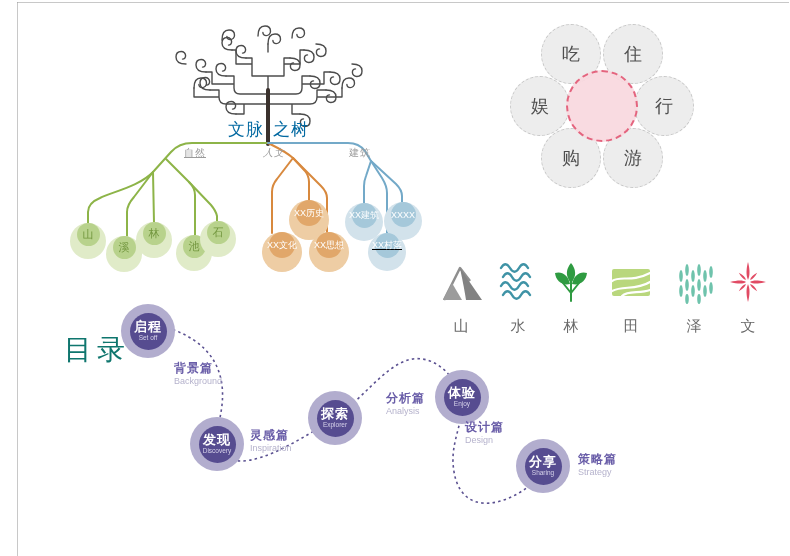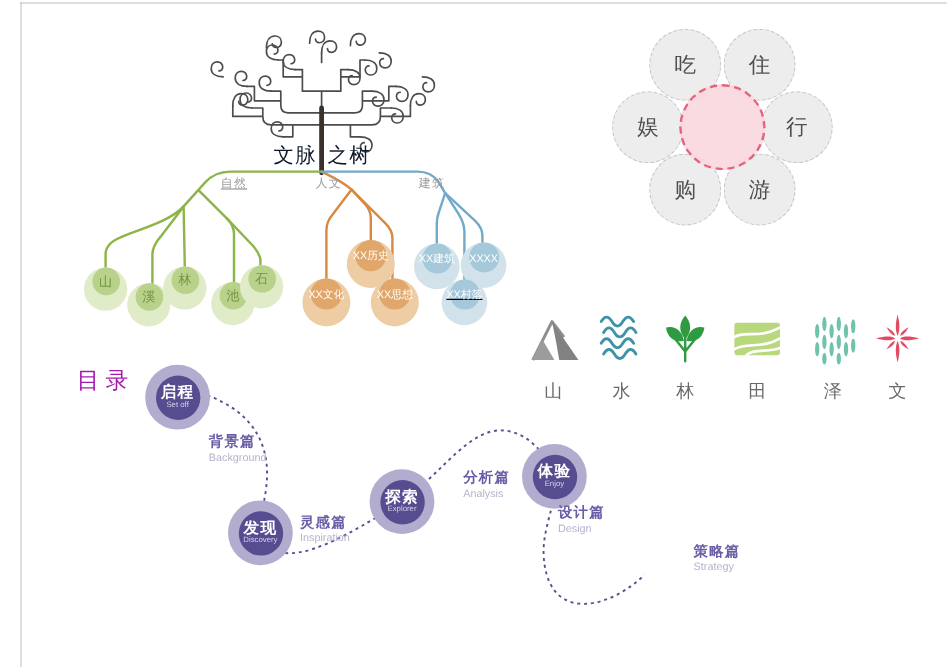--- a/index.html
+++ b/index.html
@@ -2,21 +2,21 @@
 <html><head>
 <meta charset="utf-8">
 <style>
   html,body{margin:0;padding:0;background:#fff;}
   .stage{position:relative;width:790px;height:556px;background:#fff;overflow:hidden;
          font-family:"Liberation Sans","DejaVu Sans",sans-serif;}
   .abs{position:absolute;}
   .edge{position:absolute;background:#9a9a9a;opacity:.55;}
 
   
-  .tree-title{position:absolute;top:118px;font-size:17px;color:#0f172a;letter-spacing:1px;}
+  .tree-title{position:absolute;top:118px;font-size:17px;color:#0369a1;letter-spacing:1px;}
   .branch-label{position:absolute;top:146px;font-size:10px;color:#9b9b9b;letter-spacing:1px;}
 
   
   .leaf{position:absolute;border-radius:50%;display:flex;align-items:flex-start;justify-content:center;}
   .leaf .core{border-radius:50%;display:flex;align-items:center;justify-content:center;white-space:nowrap;}
   .leaf.green{width:36px;height:36px;background:#e0ebc8;}
   .leaf.green .core{width:23px;height:23px;background:#b8d28c;color:#72963e;font-size:11px;}
   .leaf.orange{width:40px;height:40px;background:#eecda4;}
   .leaf.orange .core{width:26px;height:26px;background:#e1a76a;color:#fff;font-size:9px;}
   .leaf.blue{width:38px;height:38px;background:#d2e2eb;}
@@ -29,21 +29,21 @@
   .flower-center{position:absolute;width:72px;height:72px;border-radius:50%;
          background:rgba(249,216,222,.92);border:2px dashed #e4647e;box-sizing:border-box;}
   .flower-title{position:absolute;left:552px;top:194px;width:120px;text-align:center;
          font-size:19px;color:#585858;letter-spacing:3px;}
 
   
   .elem-icon{position:absolute;width:44px;height:44px;top:260px;}
   .elem-label{position:absolute;top:317px;width:44px;text-align:center;font-size:15px;color:#6a6a6a;}
 
   
-  .toc-title{position:absolute;left:64px;top:304px;font-size:19px;color:#a21caf;letter-spacing:5px;}
+  .toc-title{position:absolute;left:64px;top:331px;font-size:28px;color:#0f766e;letter-spacing:5px;}
   .step{position:absolute;width:54px;height:54px;border-radius:50%;background:#b2adce;
         display:flex;align-items:center;justify-content:center;}
   .step .core{width:37px;height:37px;border-radius:50%;background:#564c90;display:flex;
         flex-direction:column;align-items:center;justify-content:center;line-height:1;}
   .step .zh{font-size:13px;font-weight:bold;color:#ffffff;letter-spacing:1px;}
   .step .en{font-size:6.5px;color:#d7d3ea;margin-top:2px;}
   .tag{position:absolute;line-height:1.15;}
   .tag .zh{font-size:12px;font-weight:bold;color:#695da8;letter-spacing:1px;}
   .tag .en{font-size:9px;color:#b5b2cc;}
 </style>
@@ -119,40 +119,40 @@
     <path d="M162,326 C212,340 228,372 221,412 C218,431 213,452 230,459
              C252,468 292,445 330,421 C362,401 382,368 408,360
              C428,354 450,368 460,393 C468,413 452,436 453,462
              C454,486 464,501 482,503 C502,505 524,492 537,479" stroke="#5b5191" stroke-width="1.6" fill="none" stroke-dasharray="2.5 3.2"></path>
   </svg>
 
   <div class="tree-title" style="left:226px;width:38px;text-align:right;">文脉</div>
   <div class="tree-title" style="left:273px;">之树</div>
 
   <div class="branch-label" style="left:184px;text-decoration:underline;">自然</div>
-  <div class="branch-label" style="left:263px;">人文</div>
+  <div class="branch-label" style="left:263px;font-style:italic;">人文</div>
   <div class="branch-label" style="left:349px;">建筑</div>
 
   <div class="leaf green" style="left:70px;top:223px;">
       <div class="core">山</div>
     </div>
   <div class="leaf green" style="left:106px;top:236px;">
       <div class="core">溪</div>
     </div>
   <div class="leaf green" style="left:136px;top:222px;">
       <div class="core">林</div>
     </div>
   <div class="leaf green" style="left:176px;top:235px;">
       <div class="core">池</div>
     </div>
   <div class="leaf green" style="left:200px;top:221px;">
       <div class="core">石</div>
     </div>
 
-  <div class="leaf orange" style="left:252px;top:232px;">
+  <div class="leaf orange" style="left:262px;top:232px;">
       <div class="core">XX文化</div>
     </div>
   <div class="leaf orange" style="left:289px;top:200px;">
       <div class="core">XX历史</div>
     </div>
   <div class="leaf orange" style="left:309px;top:232px;">
       <div class="core">XX思想</div>
     </div>
 
   <div class="leaf blue" style="left:345px;top:203px;">
@@ -305,18 +305,24 @@
     <div class="core">
       <span class="zh">体验</span>
       <span class="en">Enjoy</span>
     </div>
   </div>
   <div class="tag" style="left:465px;top:421px;">
     <div class="zh">设计篇</div>
     <div class="en">Design</div>
   </div>
 
+  <div class="step" style="left:516px;top:439px;">
+    <div class="core">
+      <span class="zh">分享</span>
+      <span class="en">Sharing</span>
+    </div>
+  </div>
   <div class="tag" style="left:578px;top:453px;">
     <div class="zh">策略篇</div>
     <div class="en">Strategy</div>
   </div>
 
 </div>
 
 </body></html>

